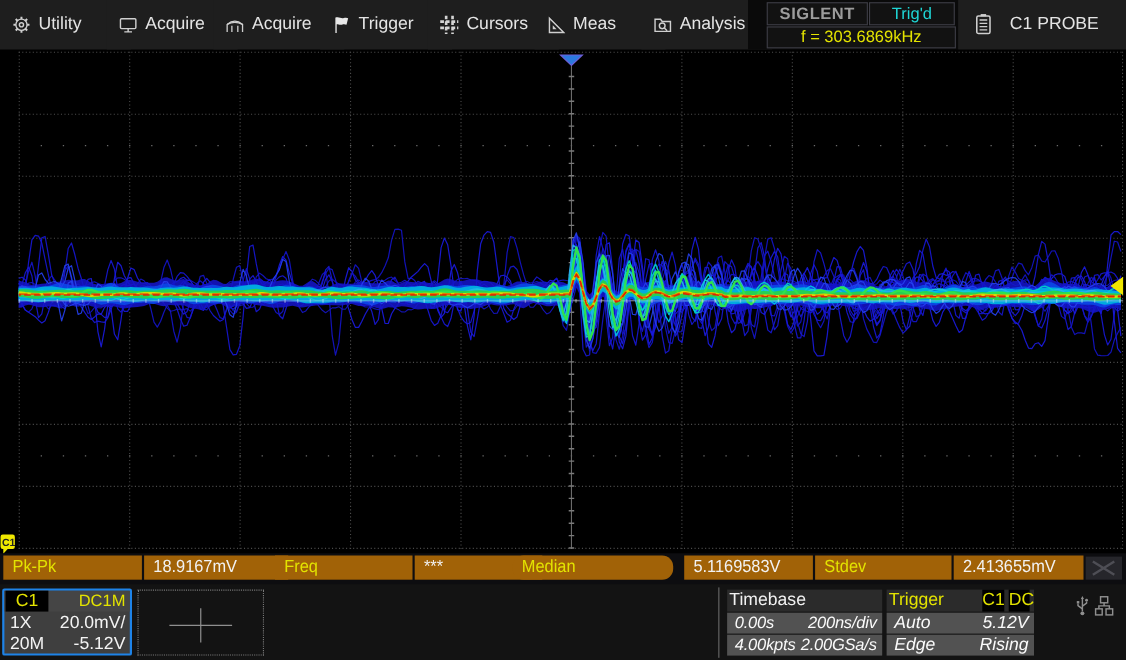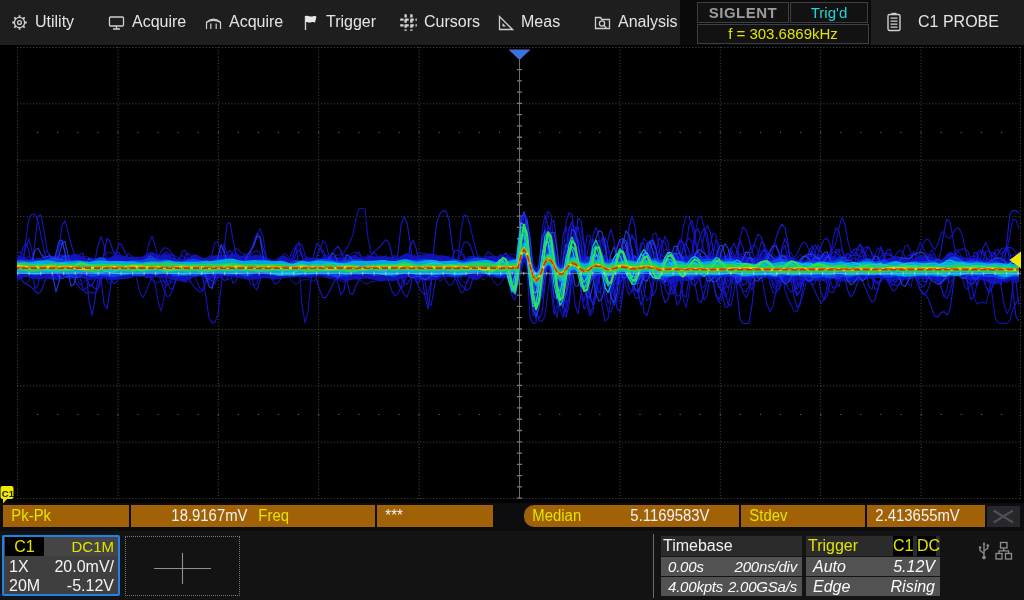--- a/index.html
+++ b/index.html
@@ -207,24 +207,24 @@
         <g stroke="#cfcfcf" stroke-width="1.2">
           <path d="M3.5,6.2H10.5 M3.5,9.2H10.5 M3.5,12.2H10.5 M3.5,15.2H10.5"></path>
         </g>
       </svg>
     <div class="tx">C1 PROBE</div>
   </div>
 </div>
 
 <div id="measbar" class="abs">
   <div class="mcell mlabel" style="left:3px;width:126px;"><span>Pk-Pk</span></div>
-  <div class="mcell mval" style="left:131px;width:131px;padding-left:32px;"><span>18.9167mV</span></div>
+  <div class="mcell mval" style="left:131px;width:131px;"><span>18.9167mV</span></div>
   <div class="mcell mlabel" style="left:250px;width:125px;"><span>Freq</span></div>
   <div class="mcell mval" style="left:377px;width:116px;"><span>***</span></div>
-  <div class="mcell mlabel" style="left:524px;width:146px;border-radius:10px;"><span>Median</span></div>
+  <div class="mcell mlabel" style="left:466px;width:146px;border-radius:10px;"><span>Median</span></div>
   <div class="mcell mval" style="left:622px;width:117px;"><span>5.1169583V</span></div>
   <div class="mcell mlabel" style="left:741px;width:124px;"><span>Stdev</span></div>
   <div class="mcell mval" style="left:867px;width:118px;"><span>2.413655mV</span></div>
   <div id="mclose">
     <svg width="33" height="21" viewBox="0 0 33 21">
         <path d="M6.5,4.5 L26,16.5 M26,4.5 L6.5,16.5" stroke="#4e4e55" stroke-width="2.2" fill="none"></path>
       </svg>
   </div>
 </div>
 

